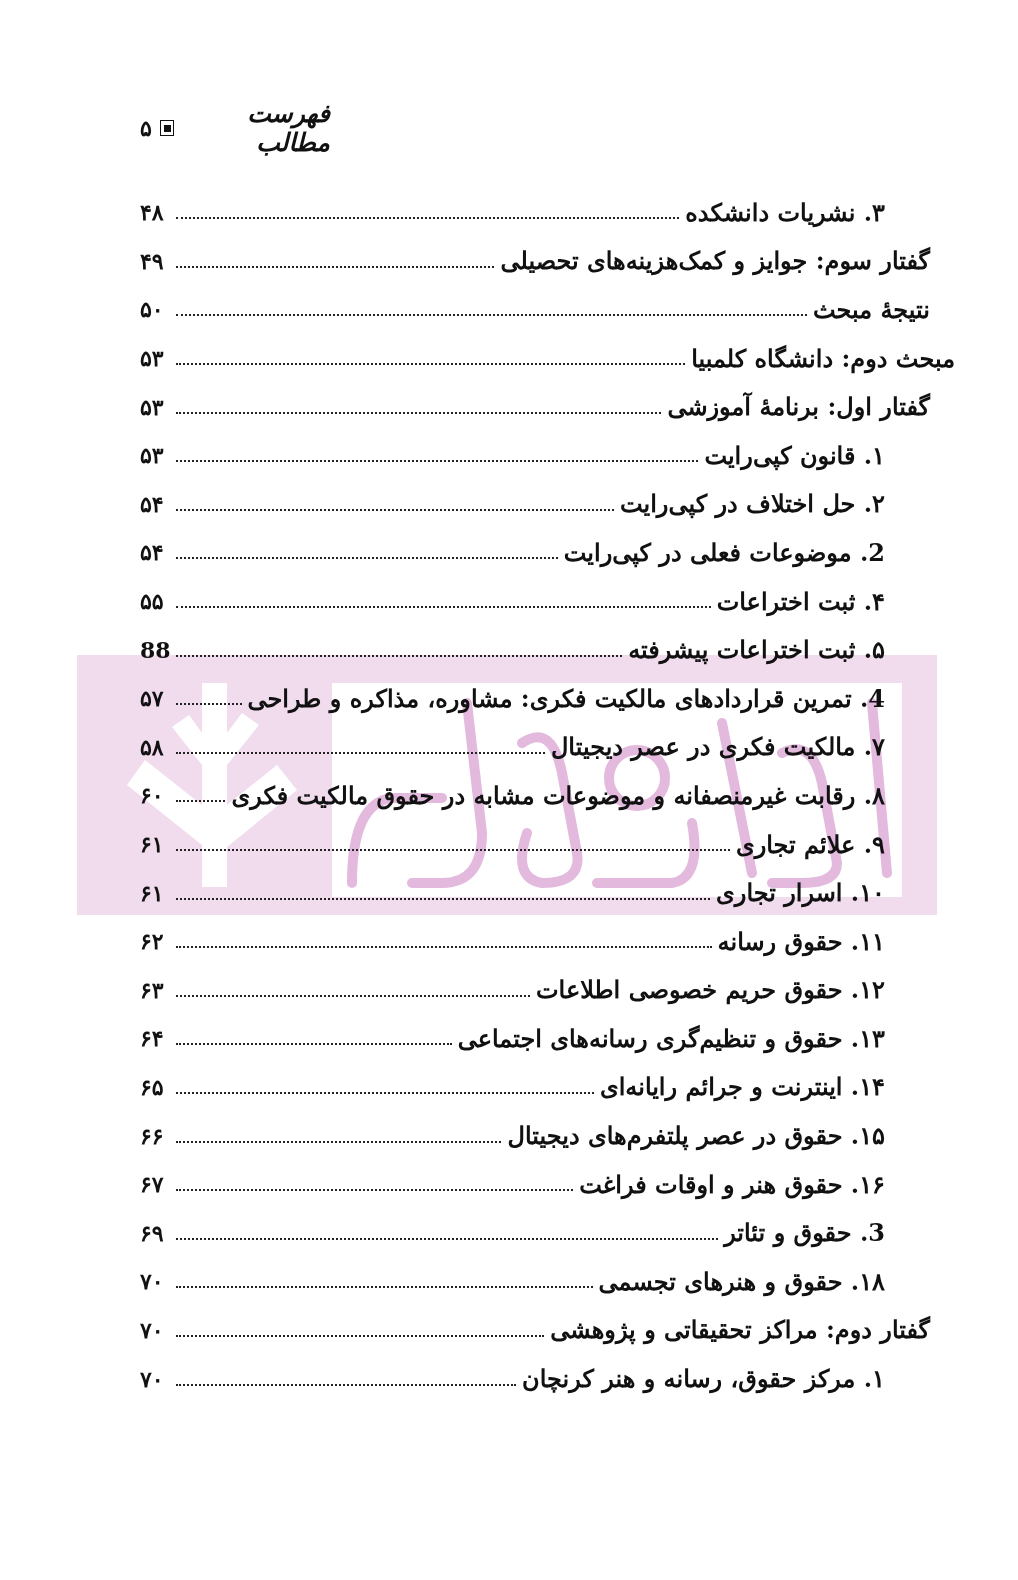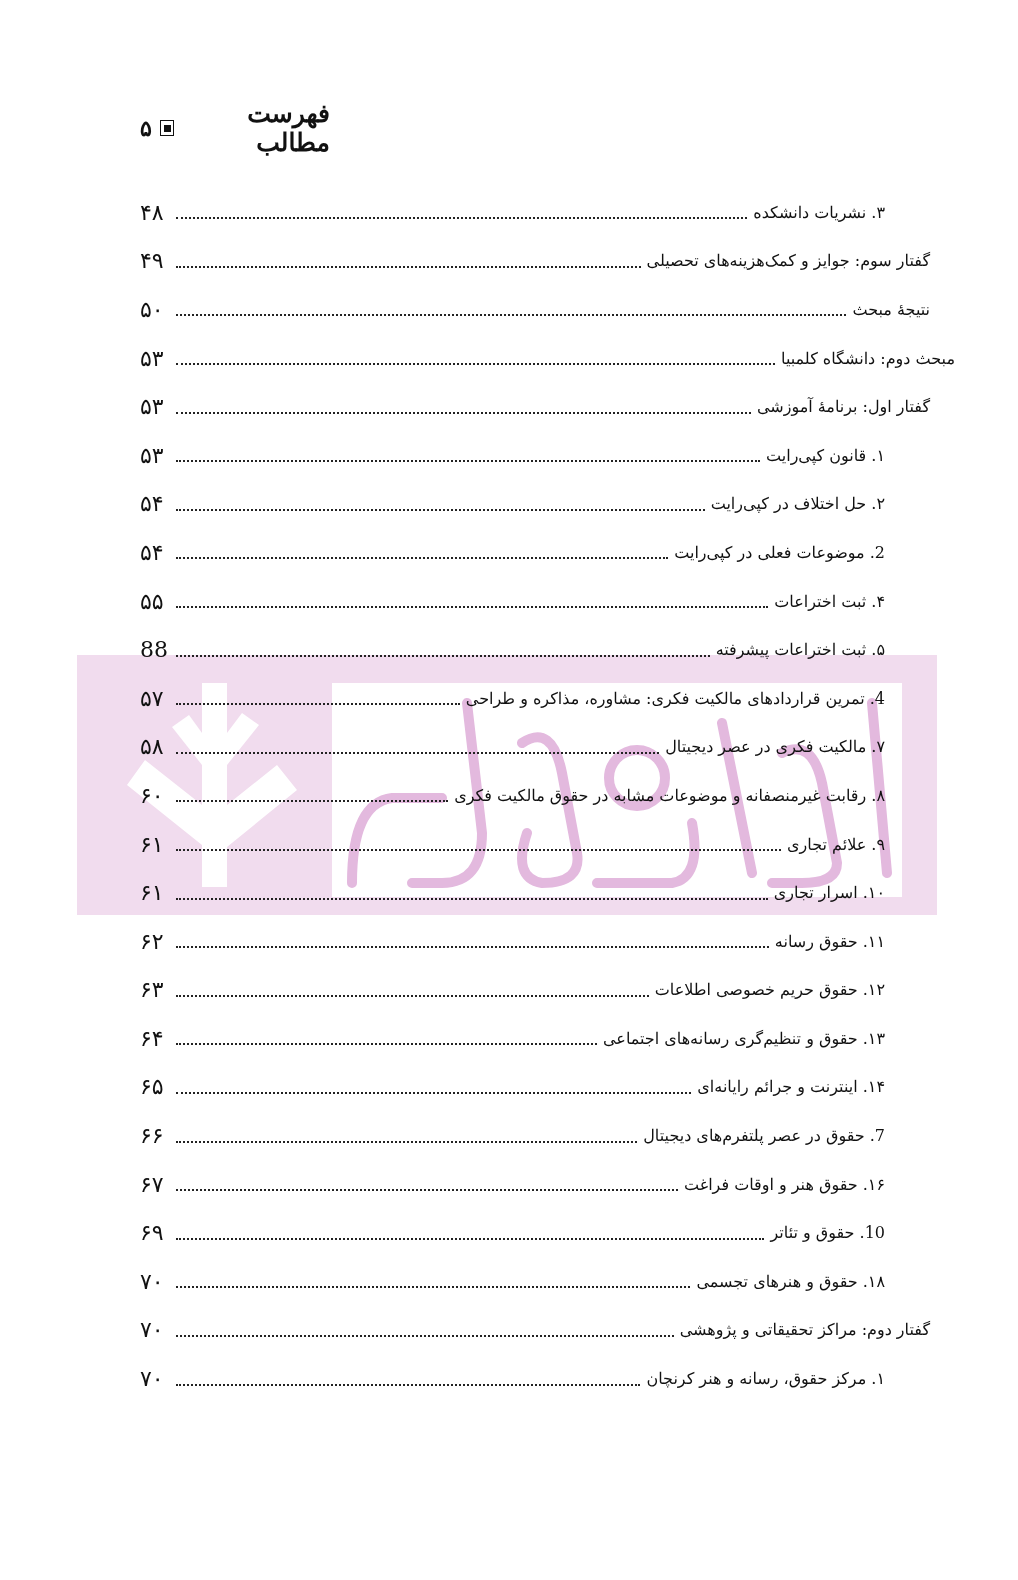--- a/index.html
+++ b/index.html
@@ -9,33 +9,33 @@
 
   
   .wm { position: absolute; left: 77px; top: 655px; width: 860px; height: 260px; background: #f1dcee; z-index: 0; }
   .wm-logo { position: absolute; left: 0; top: 0; width: 255px; height: 260px; }
   .wm-box { position: absolute; left: 255px; top: 28px; width: 570px; height: 214px; background: #ffffff; }
   .wm-box svg { position: absolute; left: 0; top: 0; }
 
   
   .header { position: absolute; top: 108px; left: 140px; width: 190px; height: 40px; direction: rtl;
             display: flex; align-items: center; gap: 8px; z-index: 2; }
-  .header-title { font-weight: bold; font-size: 25px; }
+  .header-title { font-weight: bold; font-size: 25px; font-style: italic; }
   .header-box { width: 14px; height: 14px; border: 1.5px solid #111; display: inline-flex; align-items: center; justify-content: center; }
   .header-box i { width: 7px; height: 7px; background: #111; display: block; }
   .header-num { font-weight: bold; font-size: 22px; }
 
   
   .toc { position: absolute; top: 188px; left: 140px; width: 815px; z-index: 2; }
   .row { position: relative; height: 48.6px; direction: rtl; display: flex; align-items: center; }
-  .row .title { white-space: nowrap; font-size: 16px; font-weight: normal; padding-left: 4px; }
+  .row .title { white-space: nowrap; font-size: 24px; font-weight: bold; padding-left: 4px; }
   .row .leader { flex: 1; height: 30px; margin: 0 2px; overflow: hidden; position: relative; }
   .row .leader::after { content: ""; position: absolute; left: 0; right: 0; bottom: 8px;
                         border-bottom: 2.5px dotted #222; }
-  .row .page { position: static; width: auto; height: auto; font-size: 22px; font-weight: normal; min-width: 34px; text-align: left; direction: rtl; }
+  .row .page { position: static; width: auto; height: auto; font-size: 22px; font-weight: bold; min-width: 34px; text-align: left; direction: rtl; }
   .lvl0 { padding-right: 0; }
   .lvl1 { padding-right: 25px; }
   .lvl2 { padding-right: 70px; }
 </style>
 </head>
 <body>
 
 <div class="page">
 
   <div class="wm">
@@ -158,31 +158,31 @@
         <span class="title">۱۳. حقوق و تنظیم‌گری رسانه‌های اجتماعی</span>
         <span class="leader"></span>
         <span class="page">۶۴</span>
       </div>
     <div class="row lvl2">
         <span class="title">۱۴. اینترنت و جرائم رایانه‌ای</span>
         <span class="leader"></span>
         <span class="page">۶۵</span>
       </div>
     <div class="row lvl2">
-        <span class="title">7. حقوق در عصر پلتفرم‌های دیجیتال</span>
+        <span class="title">۱۵. حقوق در عصر پلتفرم‌های دیجیتال</span>
         <span class="leader"></span>
         <span class="page">۶۶</span>
       </div>
     <div class="row lvl2">
         <span class="title">۱۶. حقوق هنر و اوقات فراغت</span>
         <span class="leader"></span>
         <span class="page">۶۷</span>
       </div>
     <div class="row lvl2">
-        <span class="title">10. حقوق و تئاتر</span>
+        <span class="title">3. حقوق و تئاتر</span>
         <span class="leader"></span>
         <span class="page">۶۹</span>
       </div>
     <div class="row lvl2">
         <span class="title">۱۸. حقوق و هنرهای تجسمی</span>
         <span class="leader"></span>
         <span class="page">۷۰</span>
       </div>
     <div class="row lvl1">
         <span class="title">گفتار دوم: مراکز تحقیقاتی و پژوهشی</span>

